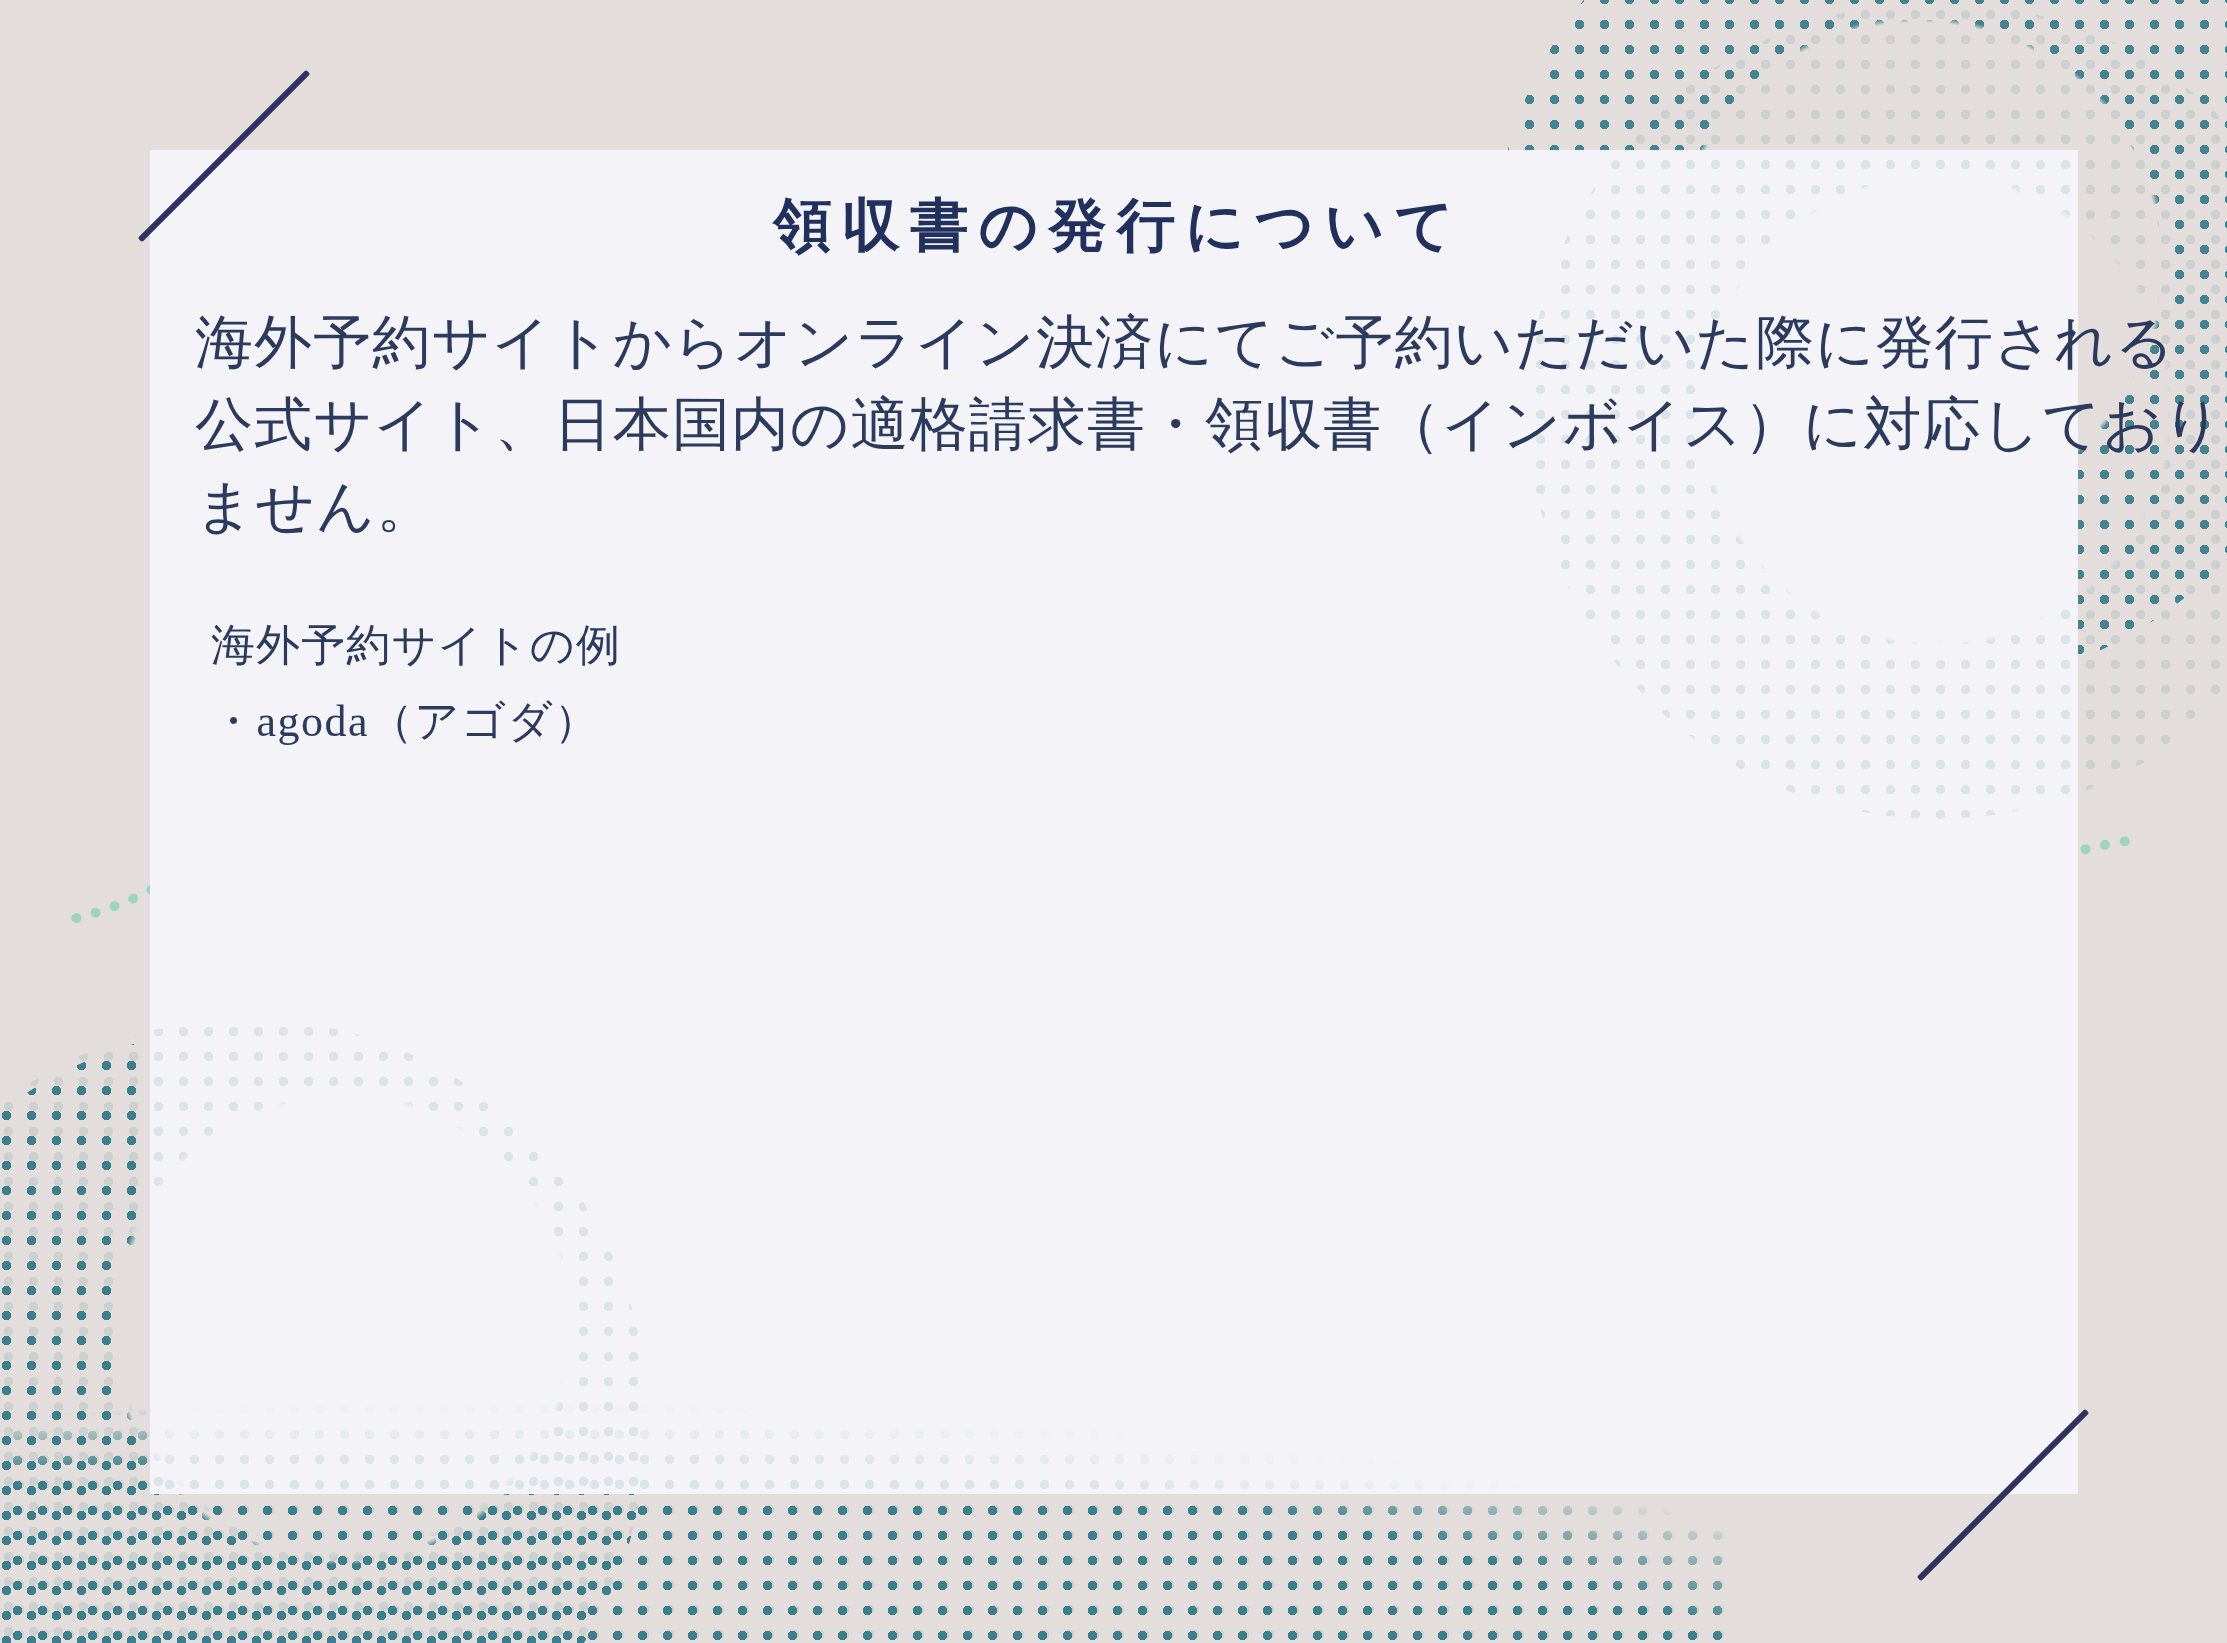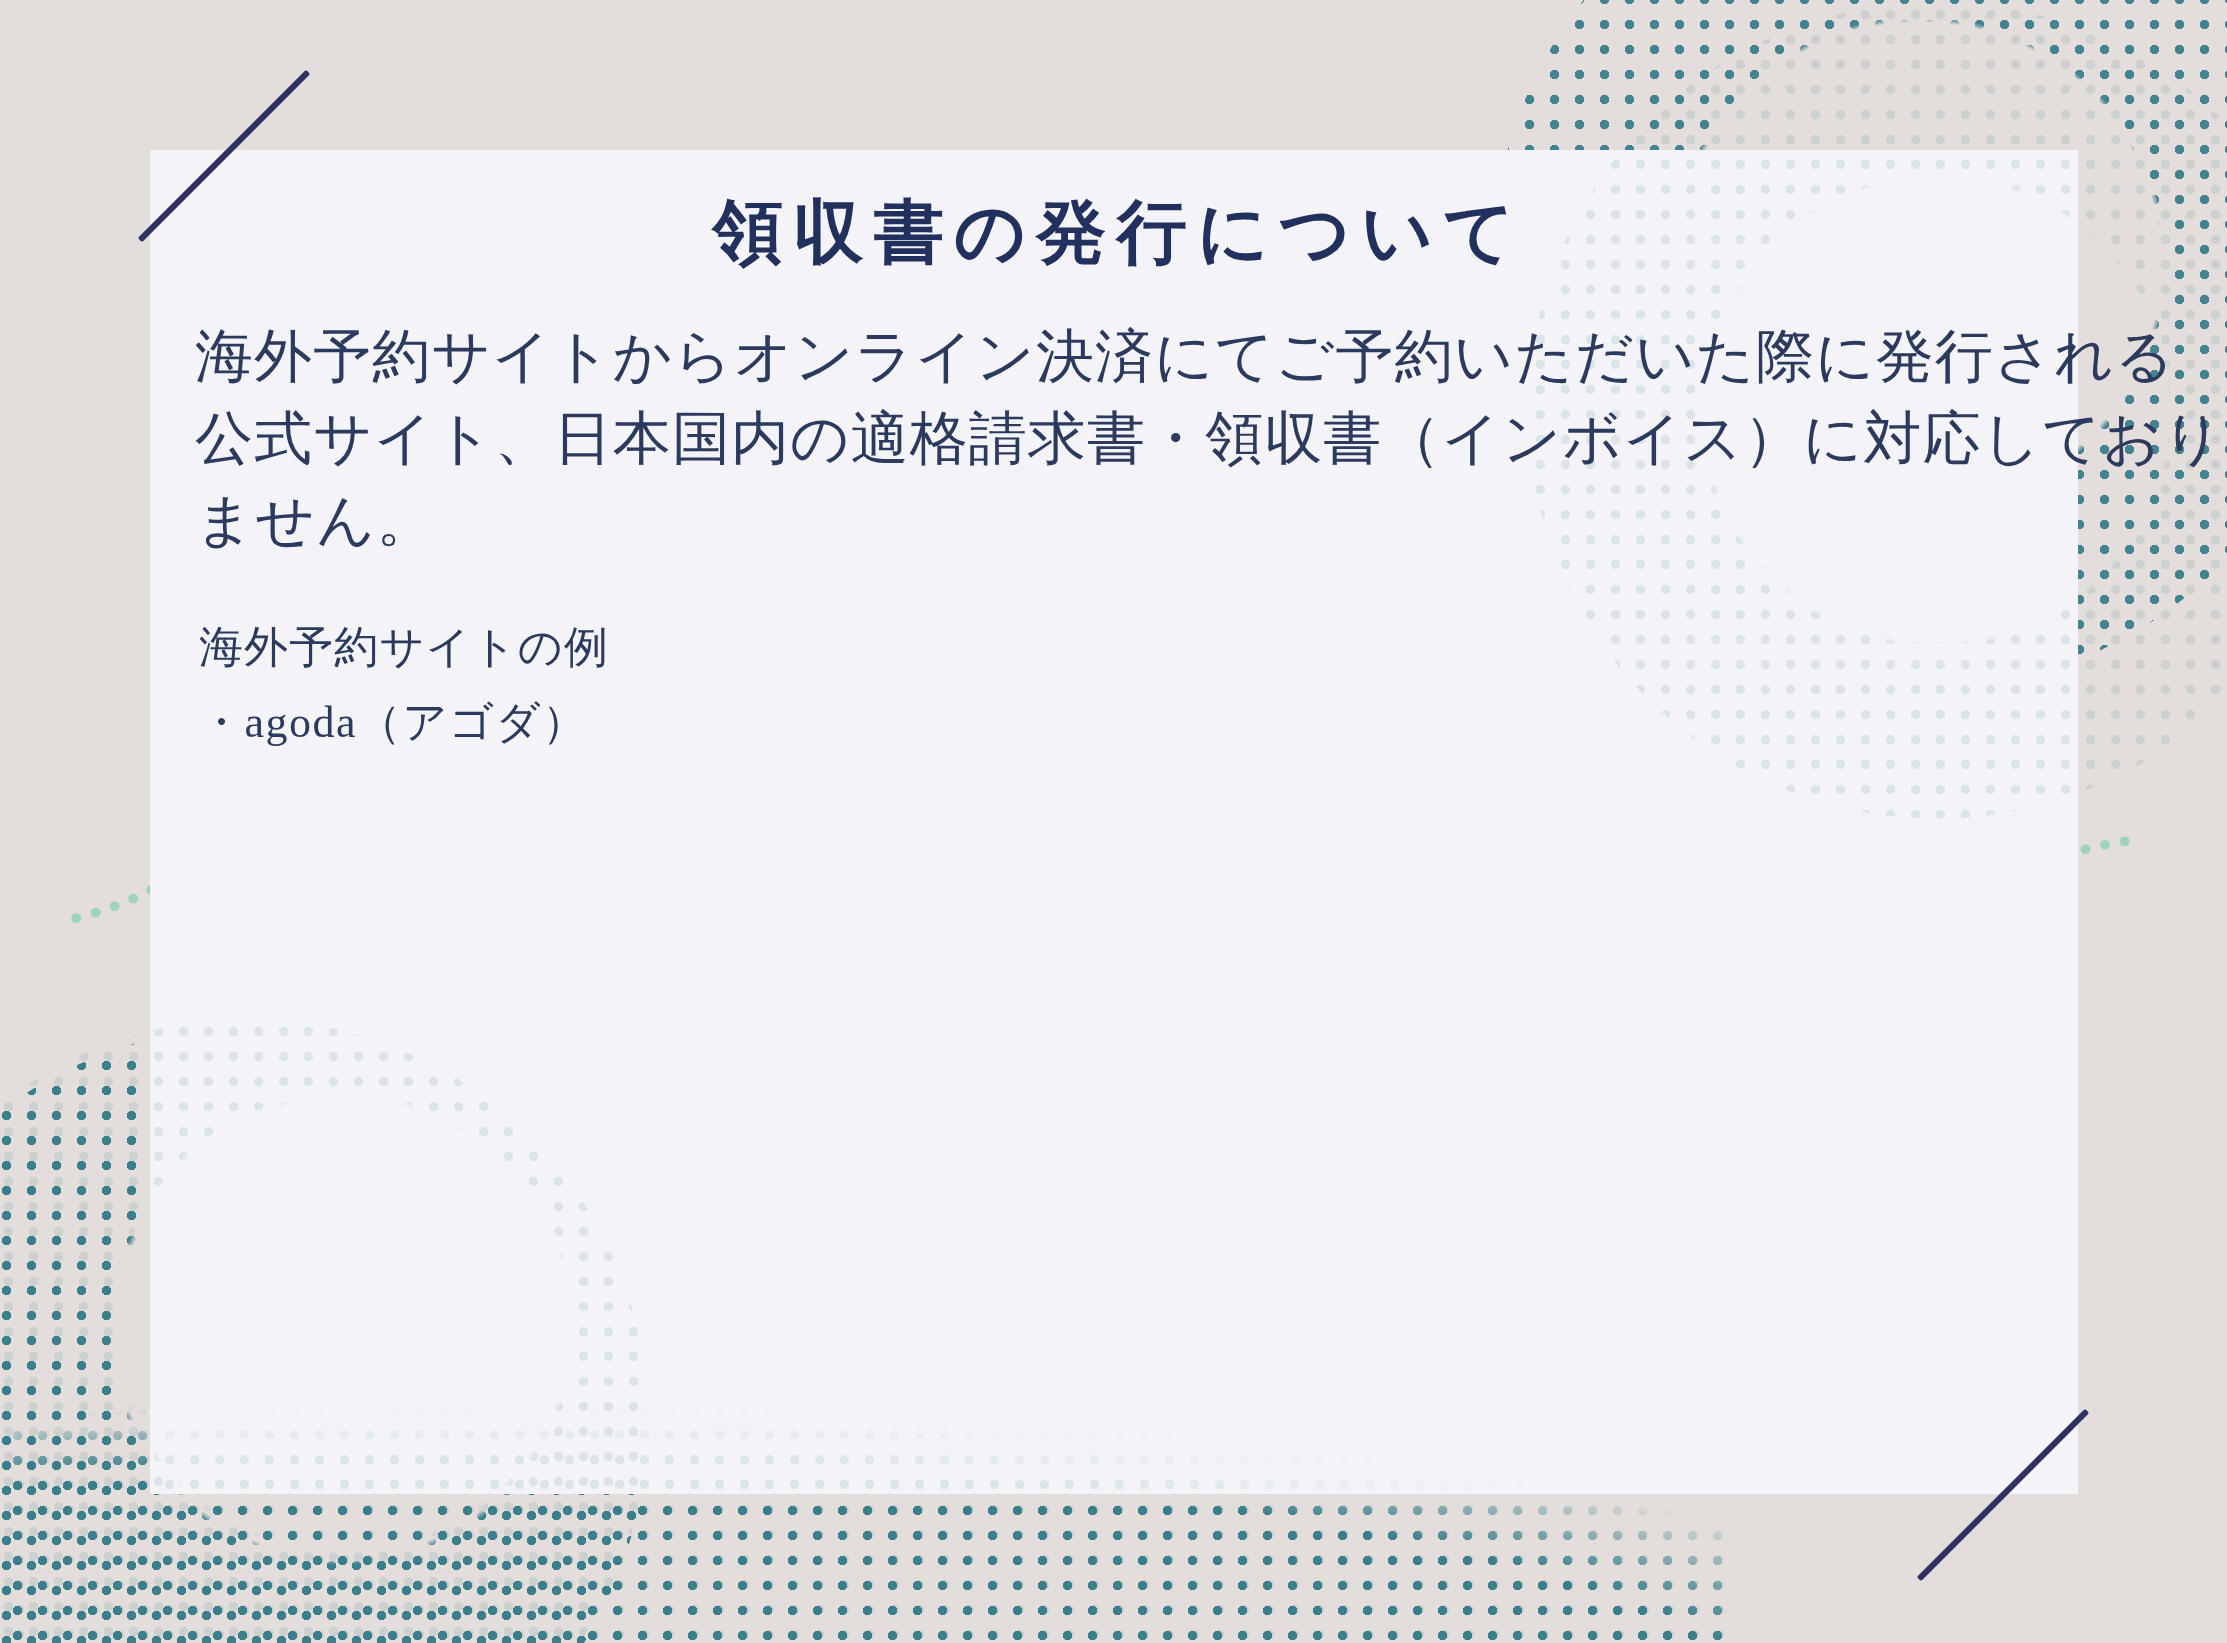--- a/index.html
+++ b/index.html
@@ -180,21 +180,21 @@
   }
 
   
   #title {
     margin: 0;
     padding-top: 43px;
     text-align: center;
     color: #22305e;
     font-family: "Liberation Serif", "DejaVu Serif", serif;
     font-weight: 700;
-    font-size: 70px;
+    font-size: 58px;
     letter-spacing: 10.4px;
     line-height: 1.15;
     text-indent: 10.4px;
     white-space: nowrap;
   }
 
   #body-block {
     margin: 0;
     padding: 42px 45px 0 45px;
     color: #2c3a5e;
@@ -205,21 +205,21 @@
   }
   #body-block .para {
     margin: 0;
   }
   #body-block .para .ln {
     display: block;
     white-space: nowrap;
   }
 
   #examples {
-    margin: 4px;
+    margin: 16px;
     padding: 50px 45px 0 45px;
     color: #2c3a5e;
   }
   #ex-heading {
     font-family: "Liberation Serif", "DejaVu Serif", serif;
     font-size: 44px;
     line-height: 1.42;
     letter-spacing: 1.1px;
     white-space: nowrap;
   }

